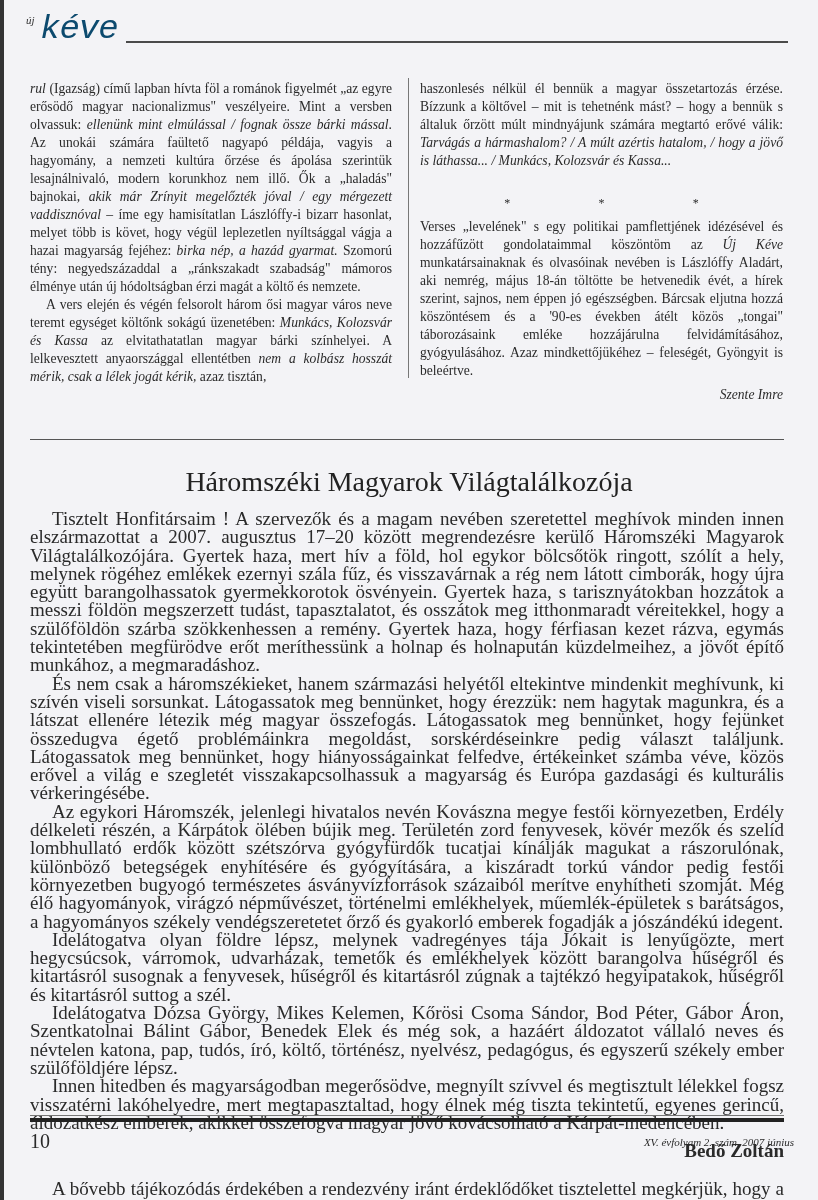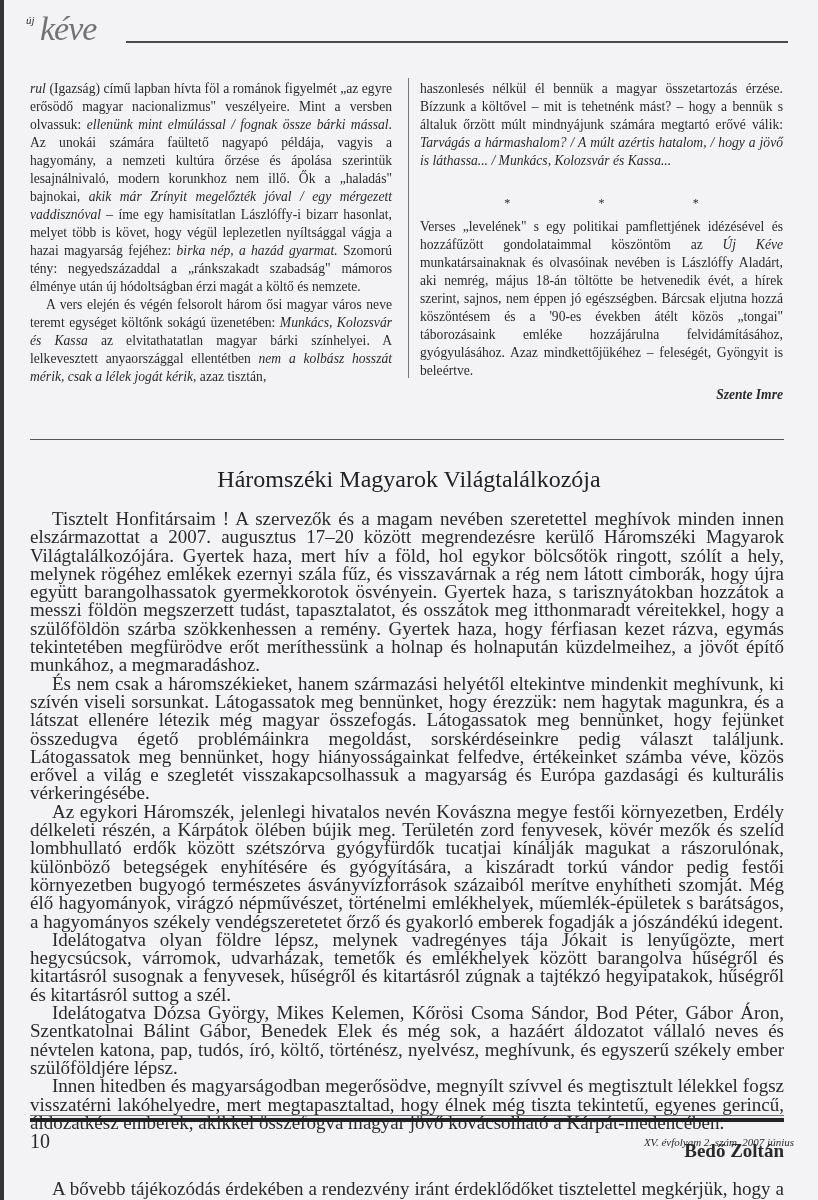--- a/index.html
+++ b/index.html
@@ -6,34 +6,34 @@
   body {
     width: 818px; height: 1200px; overflow: hidden;
     background: #f3f3f6;
     font-family: "Liberation Serif", "DejaVu Serif", serif;
     color: #2a2a2a;
     position: relative;
   }
   .left-edge { position: absolute; left: 0; top: 0; width: 4px; height: 1200px; background: #333; }
   .masthead { position: absolute; left: 26px; top: 14px; width: 770px; height: 34px; }
   .mast-uj { position: absolute; left: 0; top: 0; font-size: 11px; font-style: italic; color: #333; text-align: center; }
-  .mast-keve { position: absolute; left: 14px; top: -4px; font-size: 34px; font-style: italic; font-family: Liberation Serif, serif; color: #737373; letter-spacing: -1px; }
+  .mast-keve { position: absolute; left: 14px; top: -4px; font-size: 34px; font-style: italic; font-family: Liberation Mono, monospace; color: #0c4a6e; letter-spacing: -1px; }
   .mast-rule { position: absolute; left: 112px; top: 27px; width: 382px; height: 2px; background: #4a4a4a; }
 
   .col { position: absolute; font-size: 13.6px; line-height: 18px; text-align: justify; }
   .col p { margin: 0; }
   .col-left { left: 30px; top: 80px; width: 362px; }
   .col-right { left: 420px; top: 80px; width: 363px; }
   .col-divider { position: absolute; left: 408px; top: 78px; width: 1px; height: 300px; background: #777; }
   .indent { text-indent: 16px; }
   .stars { display: flex; justify-content: space-around; padding: 0 40px; margin: 24px 0 6px 0 !important; font-size: 12px; }
-  .signature { text-align: right; font-weight: bold; font-style: italic; margin-top: 6px !important; }
+  .signature { text-align: right; font-weight: normal; font-style: italic; margin-top: 6px !important; }
 
   .section-rule { position: absolute; left: 30px; top: 439px; width: 754px; height: 1px; background: #555; }
-  .article-title { position: absolute; left: 0; top: 466px; width: 818px; text-align: center; font-size: 24px; color: #222; }
+  .article-title { position: absolute; left: 0; top: 466px; width: 818px; text-align: center; font-size: 28px; color: #222; }
   .body-text { position: absolute; left: 30px; top: 510px; width: 754px; font-size: 19px; line-height: 18.3px; text-align: justify; }
   .body-text p { margin: 0; text-indent: 22px; }
   .author2 { text-align: right; font-weight: bold; margin-top: 10px !important; text-indent: 0 !important; }
   .note { margin-top: 20px !important; }
 
   .footer-rule-thin { position: absolute; left: 30px; top: 1115px; width: 754px; height: 1px; background: #777; }
   .footer-rule-thick { position: absolute; left: 30px; top: 1118px; width: 754px; height: 4px; background: #222; }
   .page-number { position: absolute; left: 30px; top: 1130px; font-size: 20px; }
   .issue-info { position: absolute; right: 24px; top: 1136px; font-size: 11px; font-style: italic; }
   em { font-style: italic; }
@@ -69,21 +69,21 @@
 
 <div class="section-rule"></div>
 
 <div class="article-title">Háromszéki Magyarok Világtalálkozója</div>
 
 <div class="body-text">
   <p>Tisztelt Honfitársaim ! A szervezők és a magam nevében szeretettel meghívok minden innen elszármazottat a 2007. augusztus 17–20 között megrendezésre kerülő Háromszéki Magyarok Világtalálkozójára. Gyertek haza, mert hív a föld, hol egykor bölcsőtök ringott, szólít a hely, melynek rögéhez emlékek ezernyi szála fűz, és visszavárnak a rég nem látott cimborák, hogy újra együtt barangolhassatok gyermekkorotok ösvényein. Gyertek haza, s tarisznyátokban hozzátok a messzi földön megszerzett tudást, tapasztalatot, és osszátok meg itthonmaradt véreitekkel, hogy a szülőföldön szárba szökkenhessen a remény. Gyertek haza, hogy férfiasan kezet rázva, egymás tekintetében megfürödve erőt meríthessünk a holnap és holnapután küzdelmeihez, a jövőt építő munkához, a megmaradáshoz.</p>
   <p>És nem csak a háromszékieket, hanem származási helyétől eltekintve mindenkit meghívunk, ki szívén viseli sorsunkat. Látogassatok meg bennünket, hogy érezzük: nem hagytak magunkra, és a látszat ellenére létezik még magyar összefogás. Látogassatok meg bennünket, hogy fejünket összedugva égető problémáinkra megoldást, sorskérdéseinkre pedig választ találjunk. Látogassatok meg bennünket, hogy hiányosságainkat felfedve, értékeinket számba véve, közös erővel a világ e szegletét visszakapcsolhassuk a magyarság és Európa gazdasági és kulturális vérkeringésébe.</p>
   <p>Az egykori Háromszék, jelenlegi hivatalos nevén Kovászna megye festői környezetben, Erdély délkeleti részén, a Kárpátok ölében bújik meg. Területén zord fenyvesek, kövér mezők és szelíd lombhullató erdők között szétszórva gyógyfürdők tucatjai kínálják magukat a rászorulónak, különböző betegségek enyhítésére és gyógyítására, a kiszáradt torkú vándor pedig festői környezetben bugyogó természetes ásványvízforrások százaiból merítve enyhítheti szomját. Még élő hagyományok, virágzó népművészet, történelmi emlékhelyek, műemlék-épületek s barátságos, a hagyományos székely vendégszeretetet őrző és gyakorló emberek fogadják a jószándékú idegent.</p>
   <p>Idelátogatva olyan földre lépsz, melynek vadregényes tája Jókait is lenyűgözte, mert hegycsúcsok, várromok, udvarházak, temetők és emlékhelyek között barangolva hűségről és kitartásról susognak a fenyvesek, hűségről és kitartásról zúgnak a tajtékzó hegyipatakok, hűségről és kitartásról suttog a szél.</p>
-  <p>Idelátogatva Dózsa György, Mikes Kelemen, Kőrösi Csoma Sándor, Bod Péter, Gábor Áron, Szentkatolnai Bálint Gábor, Benedek Elek és még sok, a hazáért áldozatot vállaló neves és névtelen katona, pap, tudós, író, költő, történész, nyelvész, meghívunk, és egyszerű székely ember szülőföldjére lépsz.</p>
+  <p>Idelátogatva Dózsa György, Mikes Kelemen, Kőrösi Csoma Sándor, Bod Péter, Gábor Áron, Szentkatolnai Bálint Gábor, Benedek Elek és még sok, a hazáért áldozatot vállaló neves és névtelen katona, pap, tudós, író, költő, történész, nyelvész, pedagógus, és egyszerű székely ember szülőföldjére lépsz.</p>
   <p>Innen hitedben és magyarságodban megerősödve, megnyílt szívvel és megtisztult lélekkel fogsz visszatérni lakóhelyedre, mert megtapasztaltad, hogy élnek még tiszta tekintetű, egyenes gerincű, áldozatkész emberek, akikkel összefogva magyar jövő kovácsolható a Kárpát-medencében.</p>
   <p class="author2">Bedő Zoltán</p>
   <p class="note">A bővebb tájékozódás érdekében a rendezvény iránt érdeklődőket tisztelettel megkérjük, hogy a világhálón látogassanak el a www.vilagtalalkozo.ro honlapra.</p>
 </div>
 
 <div class="footer-rule-thin"></div>
 <div class="footer-rule-thick"></div>
 <div class="page-number">10</div>
 <div class="issue-info">XV. évfolyam 2. szám, 2007 június</div>
 

